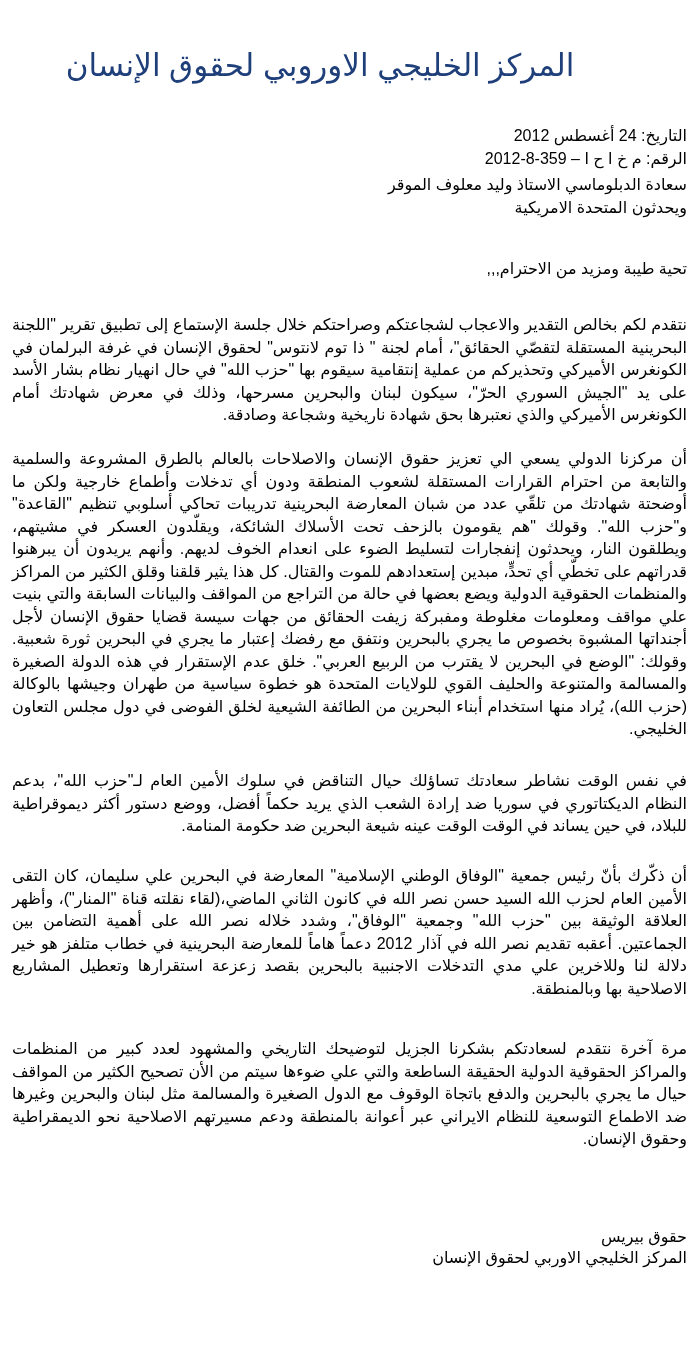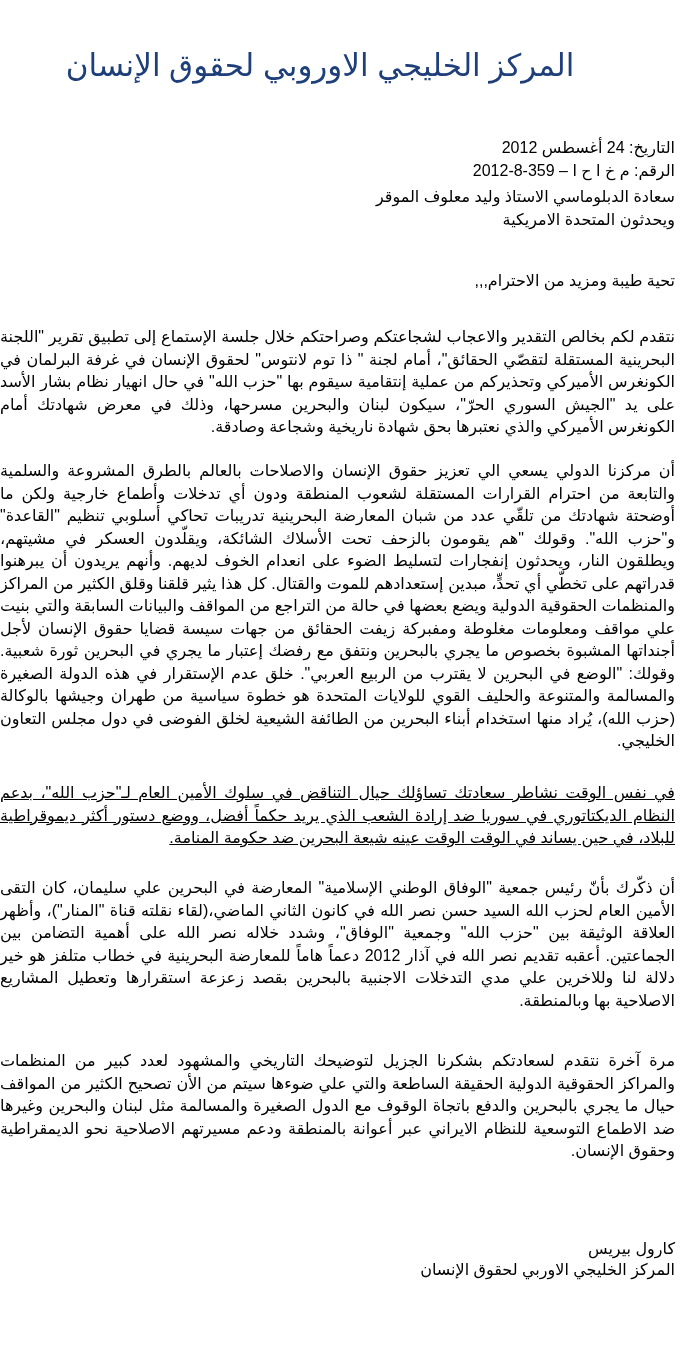--- a/index.html
+++ b/index.html
@@ -36,32 +36,32 @@
       font-weight: normal;
     }
     .block {
       position: absolute;
       right: 13px;
       width: 675px;
       font-size: 16px;
       line-height: 22.5px;
       text-align: justify;
       text-align-last: right;
-      margin: 12px;
+      margin: 0;
     }
     .plain {
       text-align: right;
     }
     .line { display: block; }
     #meta { top: 124px; line-height: 23px; }
     #recipient { top: 174px; }
     #greeting { top: 258px; }
     #p1 { top: 314px; }
     #p2 { top: 448px; }
-    #p3 { top: 770px; text-decoration: underline; }
+    #p3 { top: 770px; }
     #p4 { top: 865px; }
     #p5 { top: 1038px; }
     #closing { top: 1183px; }
     #signature { top: 1227px; line-height: 20.5px; }
   </style>
 </head>
 <body>
 
 <div class="page">
 
@@ -80,17 +80,17 @@
   <p class="block plain" id="greeting">تحية طيبة ومزيد من الاحترام,,,</p>
 
   <p class="block" id="p1">نتقدم لكم بخالص التقدير والاعجاب لشجاعتكم وصراحتكم خلال جلسة الإستماع إلى تطبيق تقرير "اللجنة البحرينية المستقلة لتقصّي الحقائق"، أمام لجنة " ذا توم لانتوس" لحقوق الإنسان في غرفة البرلمان في الكونغرس الأميركي وتحذيركم من عملية إنتقامية سيقوم بها "حزب الله" في حال انهيار نظام بشار الأسد على يد "الجيش السوري الحرّ"، سيكون لبنان والبحرين مسرحها، وذلك في معرض شهادتك أمام الكونغرس الأميركي والذي نعتبرها بحق شهادة ناريخية وشجاعة وصادقة.</p>
   <p class="block" id="p2">أن مركزنا الدولي يسعي الي تعزيز حقوق الإنسان والاصلاحات بالعالم بالطرق المشروعة والسلمية والتابعة من احترام القرارات المستقلة لشعوب المنطقة ودون أي تدخلات وأطماع خارجية ولكن ما أوضحتة شهادتك من تلقّي عدد من شبان المعارضة البحرينية تدريبات تحاكي أسلوبي تنظيم "القاعدة" و"حزب الله". وقولك "هم يقومون بالزحف تحت الأسلاك الشائكة، ويقلّدون العسكر في مشيتهم، ويطلقون النار، ويحدثون إنفجارات لتسليط الضوء على انعدام الخوف لديهم. وأنهم يريدون أن يبرهنوا قدراتهم على تخطّي أي تحدٍّ، مبدين إستعدادهم للموت والقتال. كل هذا يثير قلقنا وقلق الكثير من المراكز والمنظمات الحقوقية الدولية ويضع بعضها في حالة من التراجع من المواقف والبيانات السابقة والتي بنيت علي مواقف ومعلومات مغلوطة ومفبركة زيفت الحقائق من جهات سيسة قضايا حقوق الإنسان لأجل أجنداتها المشبوة بخصوص ما يجري بالبحرين ونتفق مع رفضك إعتبار ما يجري في البحرين ثورة شعبية. وقولك: "الوضع في البحرين لا يقترب من الربيع العربي". خلق عدم الإستقرار في هذه الدولة الصغيرة والمسالمة والمتنوعة والحليف القوي للولايات المتحدة هو خطوة سياسية من طهران وجيشها بالوكالة (حزب الله)، يُراد منها استخدام أبناء البحرين من الطائفة الشيعية لخلق الفوضى في دول مجلس التعاون الخليجي.</p>
   <p class="block" id="p3">في نفس الوقت نشاطر سعادتك تساؤلك حيال التناقض في سلوك الأمين العام لـ"حزب الله"، بدعم النظام الديكتاتوري في سوريا ضد إرادة الشعب الذي يريد حكماً أفضل، ووضع دستور أكثر ديموقراطية للبلاد، في حين يساند في الوقت الوقت عينه شيعة البحرين ضد حكومة المنامة.</p>
   <p class="block" id="p4">أن ذكّرك بأنّ رئيس جمعية "الوفاق الوطني الإسلامية" المعارضة في البحرين علي سليمان، كان التقى الأمين العام لحزب الله السيد حسن نصر الله في كانون الثاني الماضي،(لقاء نقلته قناة "المنار")، وأظهر العلاقة الوثيقة بين "حزب الله" وجمعية "الوفاق"، وشدد خلاله نصر الله على أهمية التضامن بين الجماعتين. أعقبه تقديم نصر الله في آذار 2012 دعماً هاماً للمعارضة البحرينية في خطاب متلفز هو خير دلالة لنا وللاخرين علي مدي التدخلات الاجنبية بالبحرين بقصد زعزعة استقرارها وتعطيل المشاريع الاصلاحية بها وبالمنطقة.</p>
   <p class="block" id="p5">مرة آخرة نتقدم لسعادتكم بشكرنا الجزيل لتوضيحك التاريخي والمشهود لعدد كبير من المنظمات والمراكز الحقوقية الدولية الحقيقة الساطعة والتي علي ضوءها سيتم من الأن تصحيح الكثير من المواقف حيال ما يجري بالبحرين والدفع باتجاة الوقوف مع الدول الصغيرة والمسالمة مثل لبنان والبحرين وغيرها ضد الاطماع التوسعية للنظام الايراني عبر أعوانة بالمنطقة ودعم مسيرتهم الاصلاحية نحو الديمقراطية وحقوق الإنسان.</p>
 
 
   <div class="block plain" id="signature">
-    <span class="line">كارول بيريس</span>
+    <span class="line">حقوق بيريس</span>
     <span class="line">المركز الخليجي الاوربي لحقوق الإنسان</span>
   </div>
 
 </div>
 
 </body></html>

